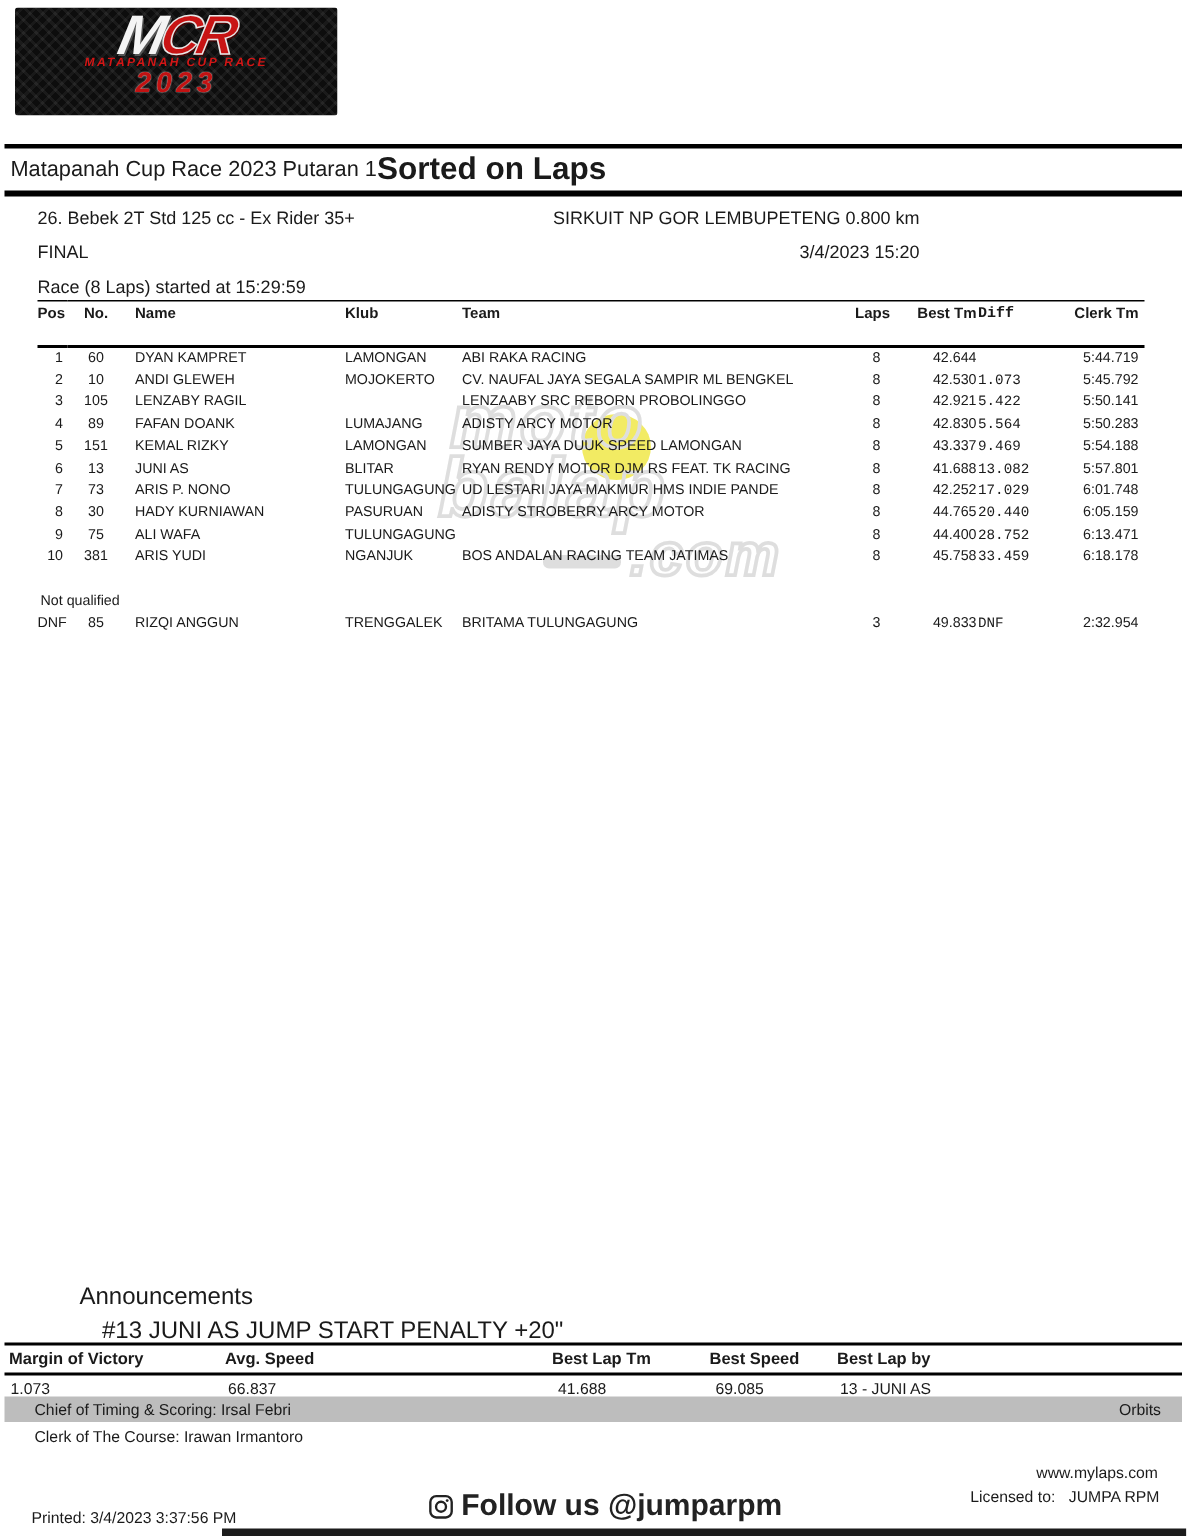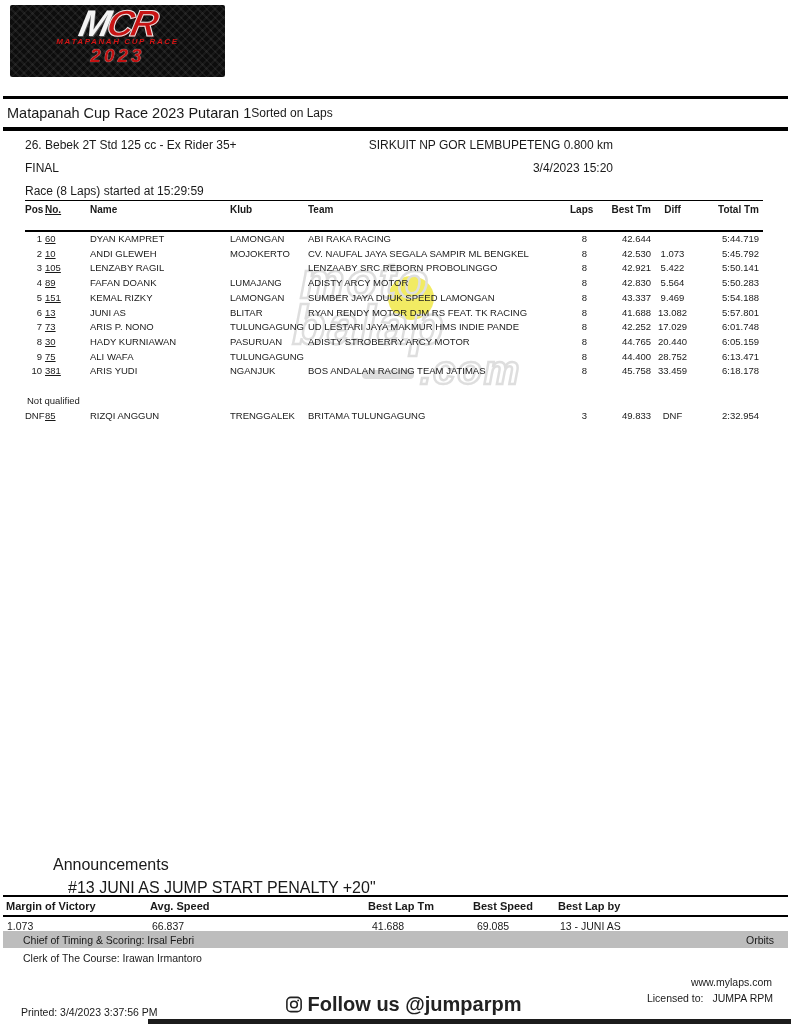--- a/index.html
+++ b/index.html
@@ -21,21 +21,21 @@
   .logo-mcr .lcr{color:#c81414;-webkit-text-stroke:1px #e8e8e8;text-shadow:1px 1px 0 #4d0404;}
   .logo-sub{font-size:8px;font-weight:bold;font-style:italic;color:#d31616;letter-spacing:1.6px;margin-top:-3px;white-space:nowrap;}
   .logo-year{font-size:19px;font-weight:bold;font-style:italic;color:#c21212;letter-spacing:3px;line-height:19px;text-shadow:0 0 1px #fff;}
   
   .titlebar{
     position:absolute;left:3px;top:96px;width:785px;height:35px;box-sizing:border-box;
     border-top:3px solid #000;border-bottom:4px solid #000;
     display:flex;align-items:center;padding:0 4px;
   }
   .event-title{font-size:14.5px;}
-  .sorted-on{font-size:12px;font-weight:normal;}
+  .sorted-on{font-size:21px;font-weight:bold;}
   
   .line{position:absolute;font-size:12px;white-space:nowrap;}
   .class-name{left:25px;top:138px;}
   .circuit{left:313px;top:138px;width:300px;text-align:right;}
   .session{left:25px;top:161px;}
   .session-dt{left:313px;top:161px;width:300px;text-align:right;}
   .race-start{left:25px;top:184px;}
   
   .watermark{position:absolute;left:0;top:0;z-index:0;opacity:.8;}
   .wm-circle{position:absolute;left:388px;top:276px;width:46px;height:44px;border-radius:50%;background:#f0e73d;}
@@ -46,27 +46,27 @@
   .wm3{left:362px;top:350px;font-size:40px;display:flex;align-items:center;}
   .wm-dash{width:52px;height:9px;background:#d7d7d7;border-radius:4px;margin-right:6px;margin-top:8px;}
   
   .results{position:absolute;left:25px;top:200px;width:738px;z-index:1;border-collapse:collapse;table-layout:fixed;}
   .results th{
     border-top:1px solid #000;border-bottom:2.5px solid #000;
     font-size:10px;line-height:13px;padding:2px 0 14px 0;white-space:nowrap;
   }
   .results td{font-size:9.5px;line-height:14.7px;height:14.7px;padding:0;white-space:nowrap;overflow:hidden;}
   .results th:nth-child(1),.results td:nth-child(1){text-align:right;padding-right:3px;}
-  .results th:nth-child(2),.results td:nth-child(2){text-align:left;padding-right:1px;text-decoration:underline;}
+  .results th:nth-child(2),.results td:nth-child(2){text-align:center;padding-right:1px;}
   .results th:nth-child(3),.results td:nth-child(3){text-align:left;padding-left:6px;}
   .results th:nth-child(4),.results td:nth-child(4){text-align:left;padding-left:2px;}
   .results th:nth-child(5),.results td:nth-child(5){text-align:left;padding-left:2px;}
   .results th:nth-child(6),.results td:nth-child(6){text-align:right;padding-right:1px;}
   .results th:nth-child(7),.results td:nth-child(7){text-align:right;padding-right:1px;}
-  .results th:nth-child(8),.results td:nth-child(8){text-align:center;padding-right:1px;}
+  .results th:nth-child(8),.results td:nth-child(8){text-align:left;padding-right:1px;font-family:Liberation Mono, monospace;}
   .results th:nth-child(9),.results td:nth-child(9){text-align:right;padding-right:4px;}
   .results tr.spacer td{height:14px;}
   .results tr.nq-label td{height:16px;text-align:left;padding-left:2px;}
   
   .announcements{position:absolute;left:25px;top:856px;font-size:16px;z-index:1;margin-left:28px;}
   .announcements .ann-item{margin-top:5px;padding-left:15px;}
   
   .stats{position:absolute;left:3px;top:895px;width:785px;border-top:2px solid #000;z-index:1;}
   .stats-head{position:relative;height:18px;border-bottom:2px solid #000;}
   .sl{position:absolute;top:3px;font-size:11px;font-weight:bold;white-space:nowrap;}
@@ -138,21 +138,21 @@
     <thead>
         <tr id="results-head">
           <th>Pos</th>
           <th>No.</th>
           <th>Name</th>
           <th>Klub</th>
           <th>Team</th>
           <th>Laps</th>
           <th>Best Tm</th>
           <th>Diff</th>
-          <th>Total Tm</th>
+          <th>Clerk Tm</th>
         </tr>
       </thead>
     <tbody id="results-body">
         <tr>
           <td>1</td>
           <td>60</td>
           <td>DYAN KAMPRET</td>
           <td>LAMONGAN</td>
           <td>ABI RAKA RACING</td>
           <td>8</td>

